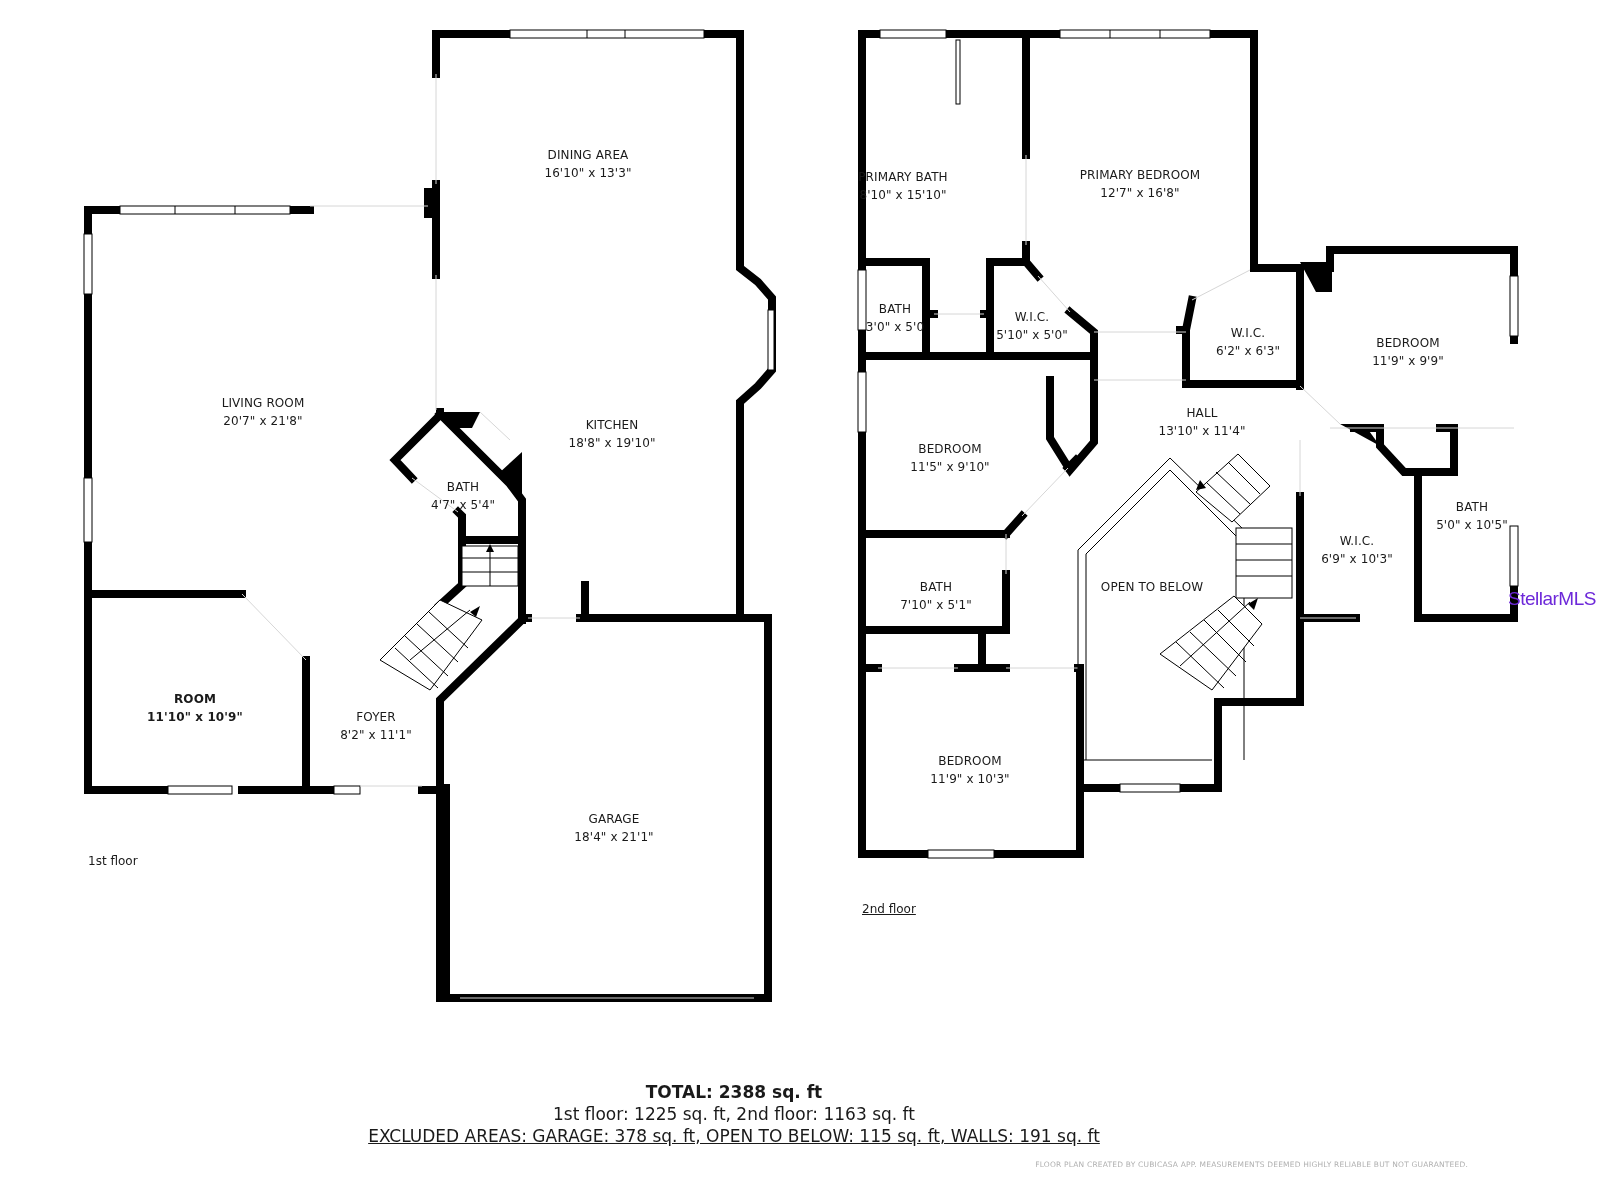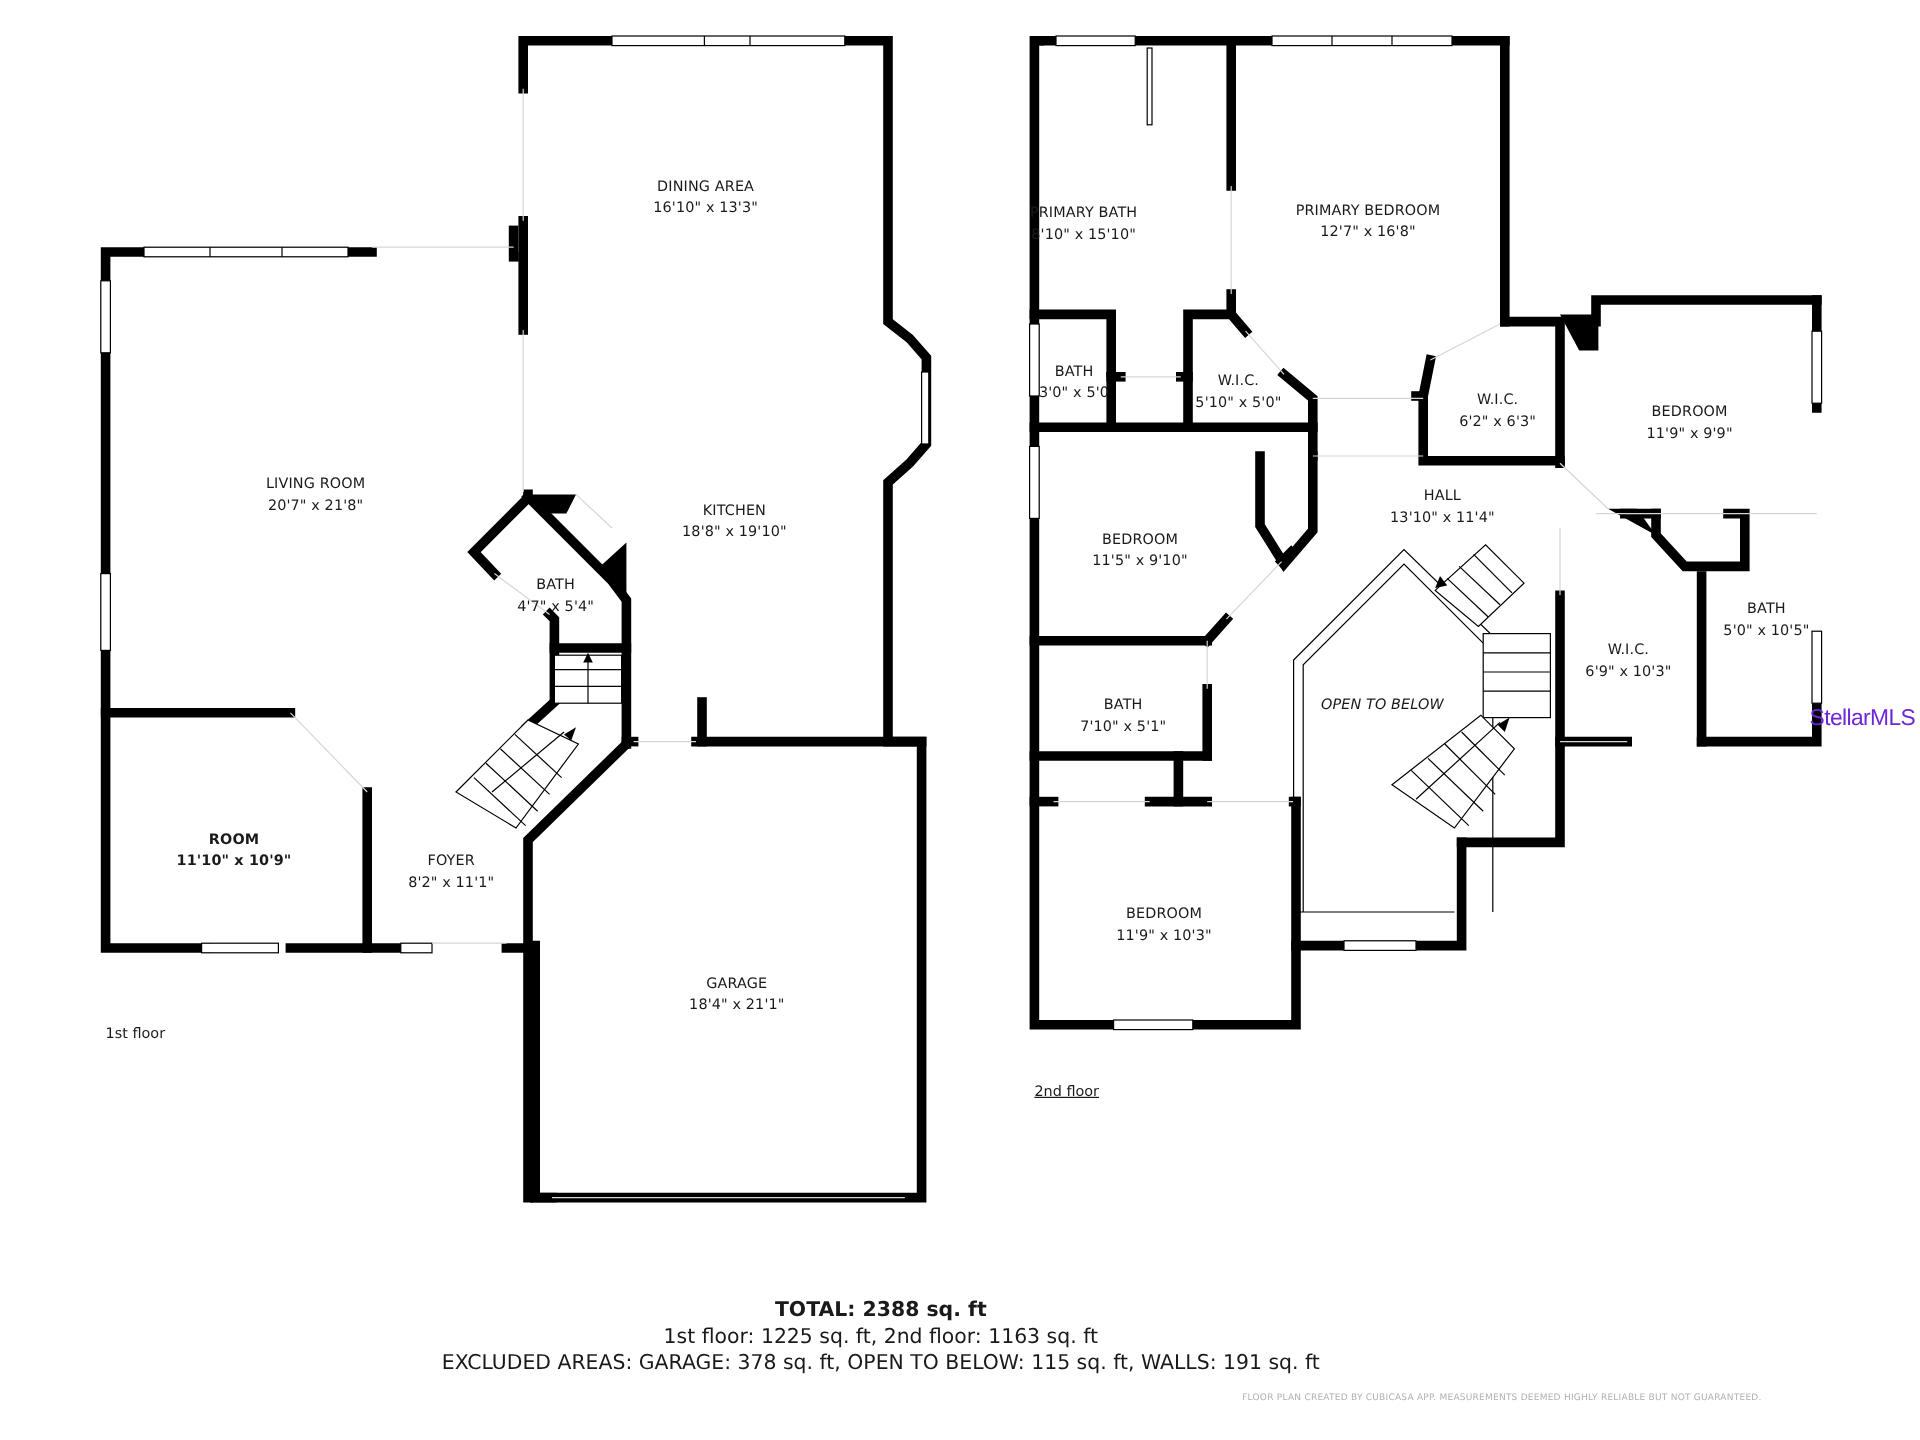--- a/index.html
+++ b/index.html
@@ -12,21 +12,21 @@
   .stair { fill: #fff; stroke: #000; stroke-width: 1; }
   .otb { fill: none; stroke: #000; stroke-width: 1; }
   .solid { fill: #000; }
   .room { position: absolute; text-align: center; transform: translateX(-50%);
           font-size: 12px; line-height: 18px; letter-spacing: 0.1px; white-space: nowrap; }
   .room .rn, .room .rd { display: block; }
   .floor-label { position: absolute; font-size: 12px; }
   .summary { position: absolute; left: 0; width: 1468px; text-align: center; }
   .total { top: 1082px; font-size: 17px; font-weight: bold; }
   .floors { top: 1104px; font-size: 17px; }
-  .excluded { top: 1126px; font-size: 17px; }
+  .excluded { top: 1126px; font-size: 17px; text-decoration: underline; }
   .disclaimer { top: 1160px; font-size: 7.5px; color: #b0b0b0; letter-spacing: 0.2px; text-align: right; }
   .watermark { position: absolute; left: 1508px; top: 588px; font-size: 19px; color: #6d28d9;
                font-family: "Liberation Sans", sans-serif; letter-spacing: -0.5px; }
 </style>
 </head>
 <body>
 
 <svg class="plan" width="1600" height="1200" viewBox="0 0 1600 1200">
 
   <g>
@@ -259,21 +259,21 @@
   <span class="rd">13'10" x 11'4"</span>
 </div>
 <div class="room" style="left:950px;top:440px;">
   <span class="rn">BEDROOM</span>
   <span class="rd">11'5" x 9'10"</span>
 </div>
 <div class="room" style="left:936px;top:578px;">
   <span class="rn">BATH</span>
   <span class="rd">7'10" x 5'1"</span>
 </div>
-<div class="room" style="left:1152px;top:578px;font-style:italic;">
+<div class="room" style="left:1152px;top:578px;">
   <span class="rn">OPEN TO BELOW</span>
   <span class="rd"></span>
 </div>
 <div class="room" style="left:1357px;top:532px;">
   <span class="rn">W.I.C.</span>
   <span class="rd">6'9" x 10'3"</span>
 </div>
 <div class="room" style="left:1472px;top:498px;">
   <span class="rn">BATH</span>
   <span class="rd">5'0" x 10'5"</span>

